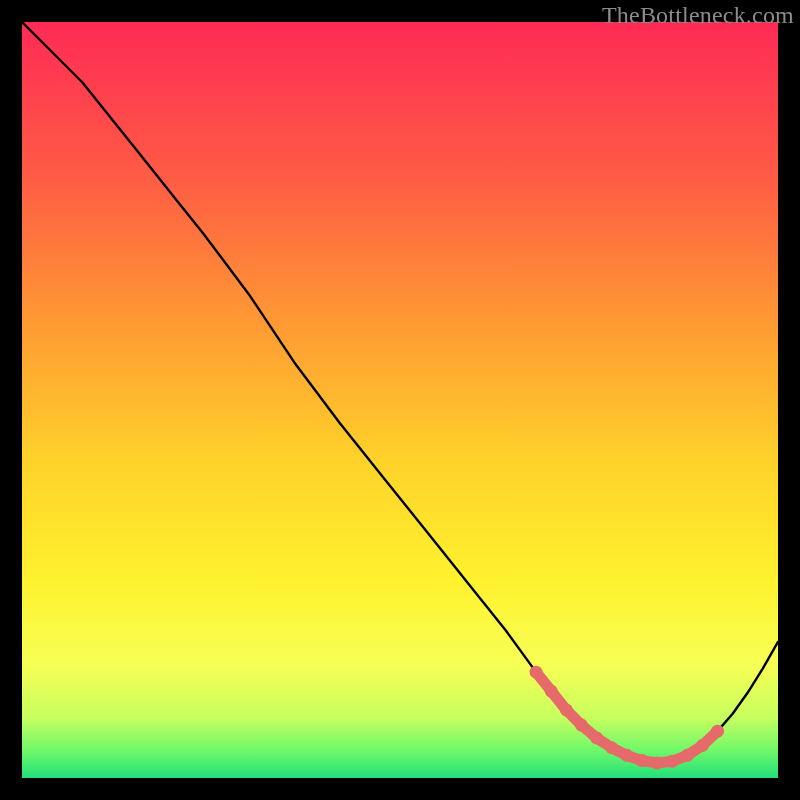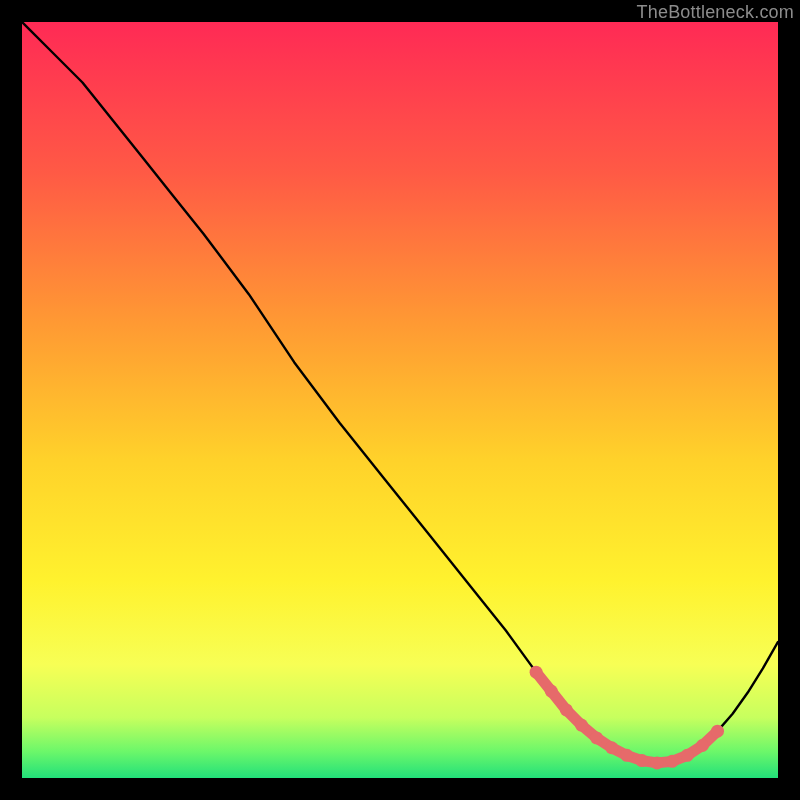--- a/index.html
+++ b/index.html
@@ -22,22 +22,22 @@
     position: absolute;
     left: 0;
     top: 0;
     width: 756px;
     height: 756px;
   }
   .watermark {
     position: absolute;
     top: 2px;
     right: 6px;
-    font-family: Liberation Sans, sans-serif;
-    font-size: 18px;
+    font-family: Liberation Serif, serif;
+    font-size: 24px;
     font-weight: 500;
     color: #8c8c8c;
     letter-spacing: 0.2px;
   }
 </style>
 </head>
 <body>
 
 <div class="frame">
   <svg class="plot" viewBox="0 0 756 756" preserveAspectRatio="none">

